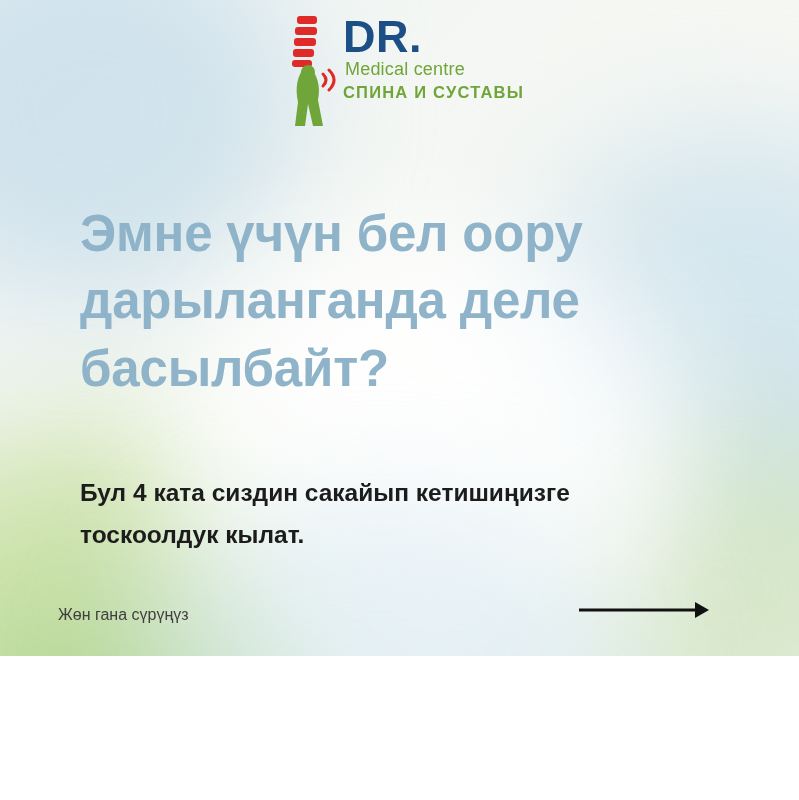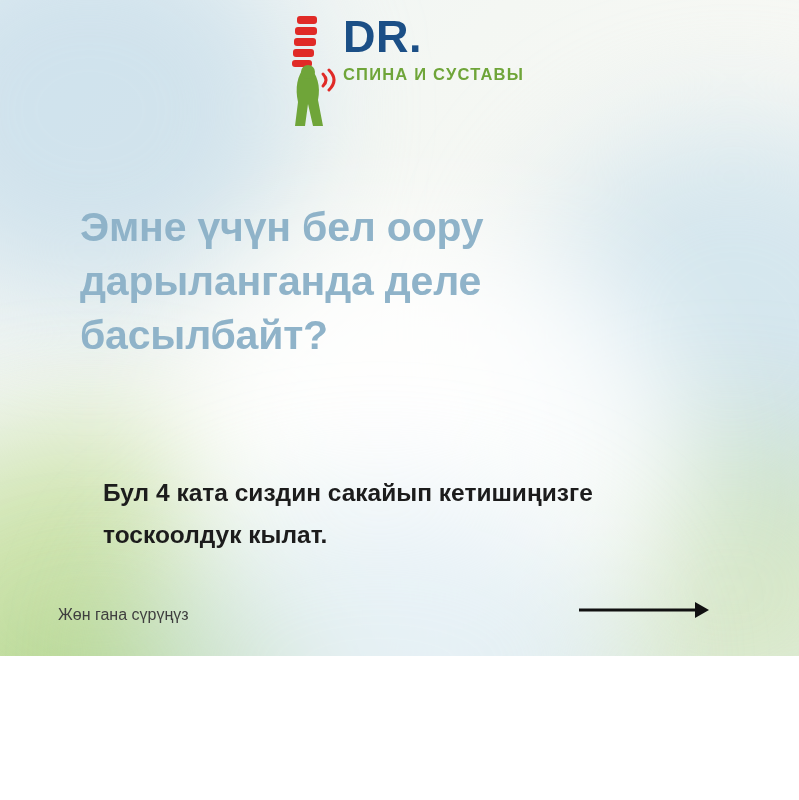--- a/index.html
+++ b/index.html
@@ -121,47 +121,46 @@
     font-weight: bold;
     color: #1b4f86;
     letter-spacing: 0.5px;
     line-height: 1.02;
   }
   .logo-sub {
     font-size: 16.5px;
     font-weight: bold;
     color: #6fa539;
     letter-spacing: 1.2px;
-    margin-top: 8px;
+    margin-top: 1px;
   }
 
   
   .headline {
     position: absolute;
     left: 80px;
     top: 200px;
     width: 640px;
-    font-size: 41px;
+    font-size: 51px;
     font-weight: bold;
     color: #8fb3c9;
     line-height: 1.32;
     letter-spacing: -0.2px;
   }
 
   
   .subtext {
     position: absolute;
     left: 80px;
     top: 472px;
     width: 620px;
     font-size: 24.5px;
     font-weight: bold;
     color: #1c1c1c;
     line-height: 1.72;
-    margin-left: 23px;
   }
 
   
   .footer-note {
     position: absolute;
     left: 58px;
     bottom: 32px;
     font-size: 16px;
     color: #3f3f3f;
     text-align: center;
@@ -205,20 +204,21 @@
           <circle cx="33" cy="62" r="7" fill="#6fa539"></circle>
 
           <g stroke="#e02a27" stroke-width="3" fill="none" stroke-linecap="round">
             <path d="M48 64 q6 6 0 12"></path>
             <path d="M54 60 q10 10 0 20"></path>
           </g>
         </svg>
       </div>
       <div class="logo-text">
         <div class="logo-dr">DR.</div>
+        <div class="logo-medical">Medical centre</div>
         <div class="logo-sub">СПИНА И СУСТАВЫ</div>
       </div>
     </div>
   </div>
 
   <div class="headline">Эмне үчүн бел оору дарыланганда деле басылбайт?</div>
 
   <div class="subtext">Бул 4 ката сиздин сакайып кетишиңизге тоскоолдук кылат.</div>
 
   <div class="footer-note">Жөн гана сүрүңүз</div>

